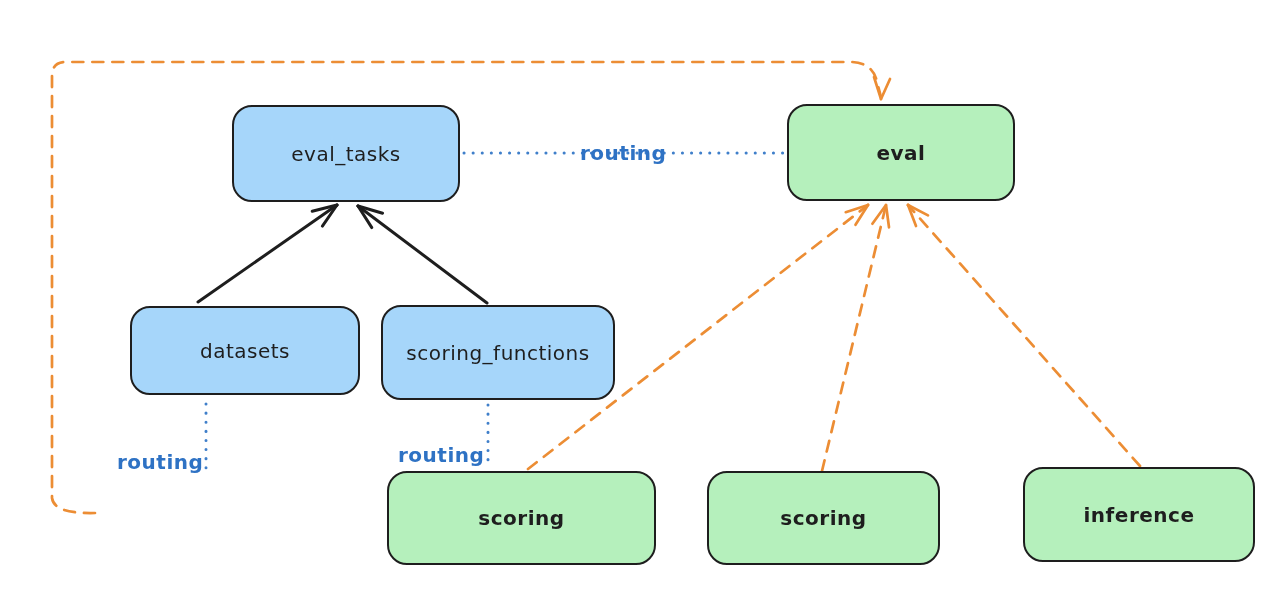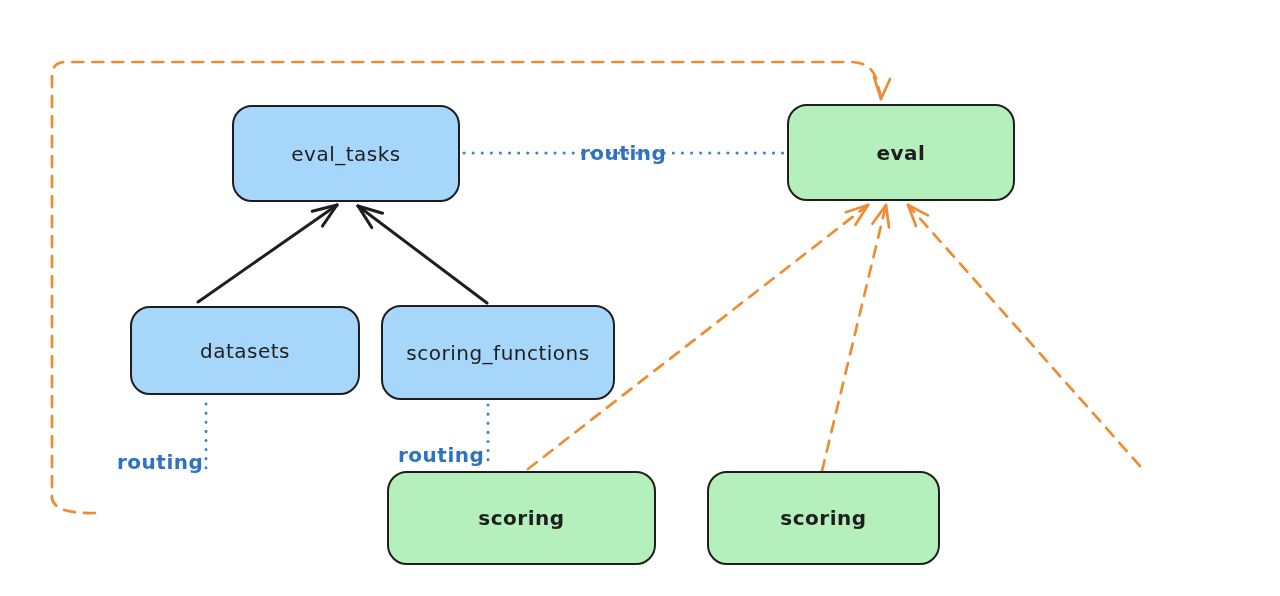--- a/index.html
+++ b/index.html
@@ -114,20 +114,23 @@
 
 
   <div class="node green" style="left:387px; top:471px; width:269px; height:94px;">
     <span>scoring</span>
   </div>
 
   <div class="node green" style="left:707px; top:471px; width:233px; height:94px;">
     <span>scoring</span>
   </div>
 
+  <div class="node green" style="left:1023px; top:467px; width:232px; height:95px;">
+    <span>inference</span>
+  </div>
 
   <div class="edge-label" style="left:580px; top:115px;">routing</div>
 
   <div class="edge-label" style="left:117px; top:424px;">routing</div>
 
   <div class="edge-label" style="left:398px; top:417px;">routing</div>
 
 </div>
 
 </body></html>

